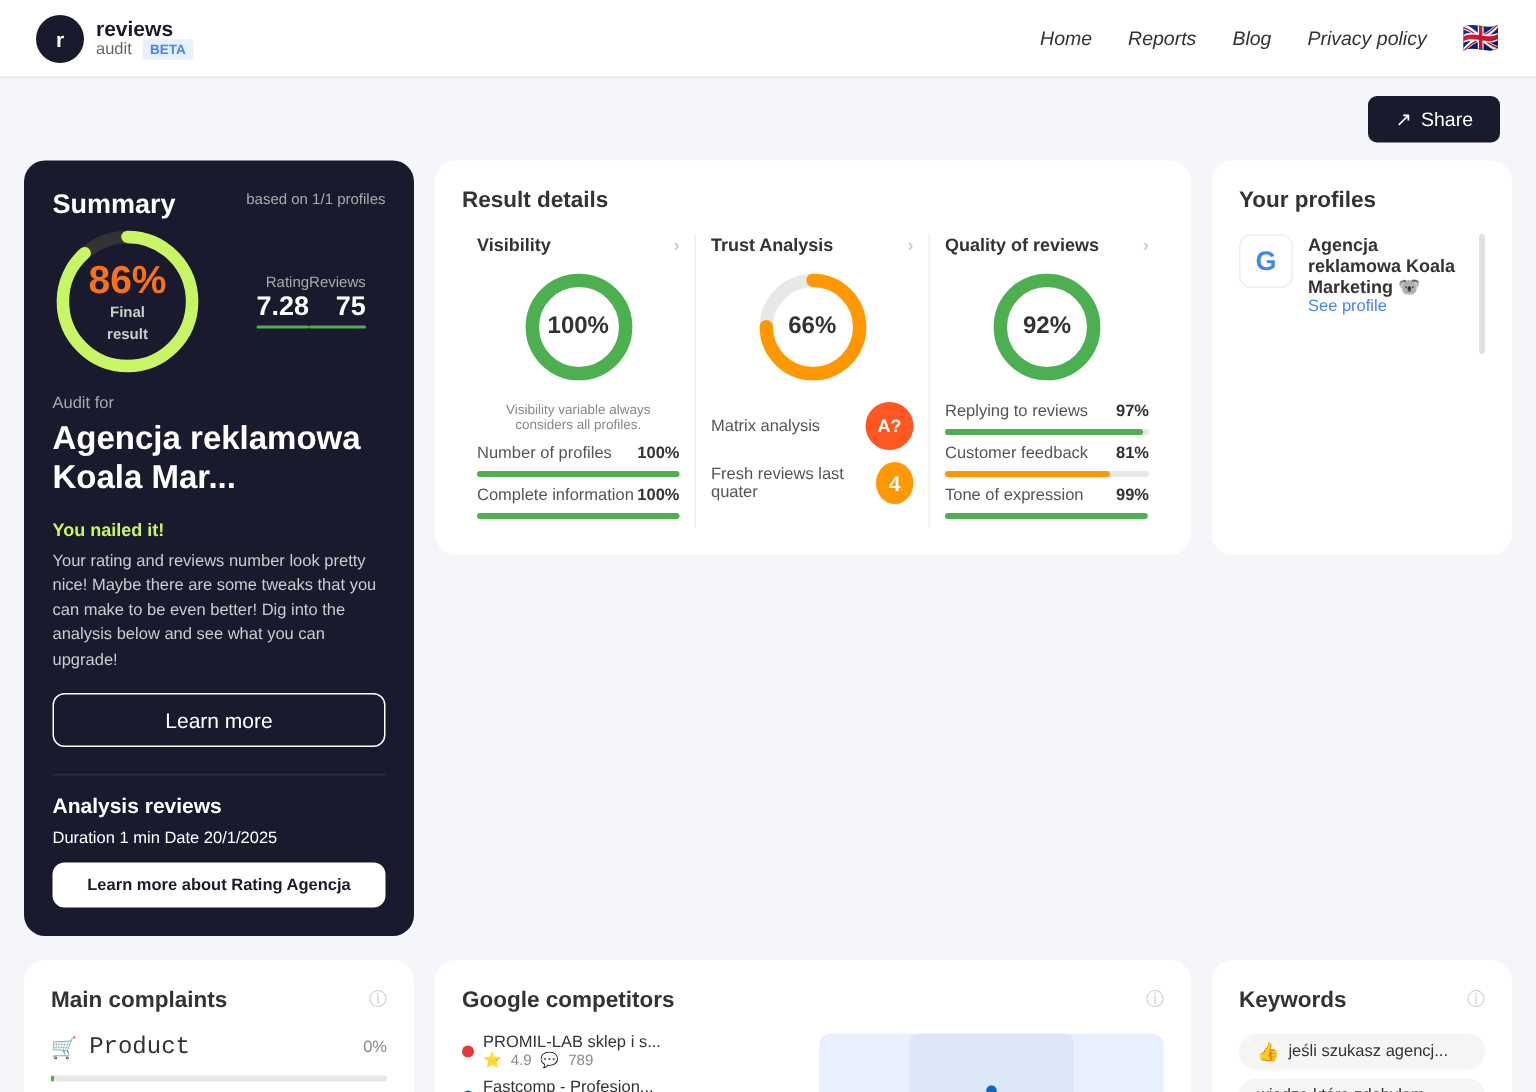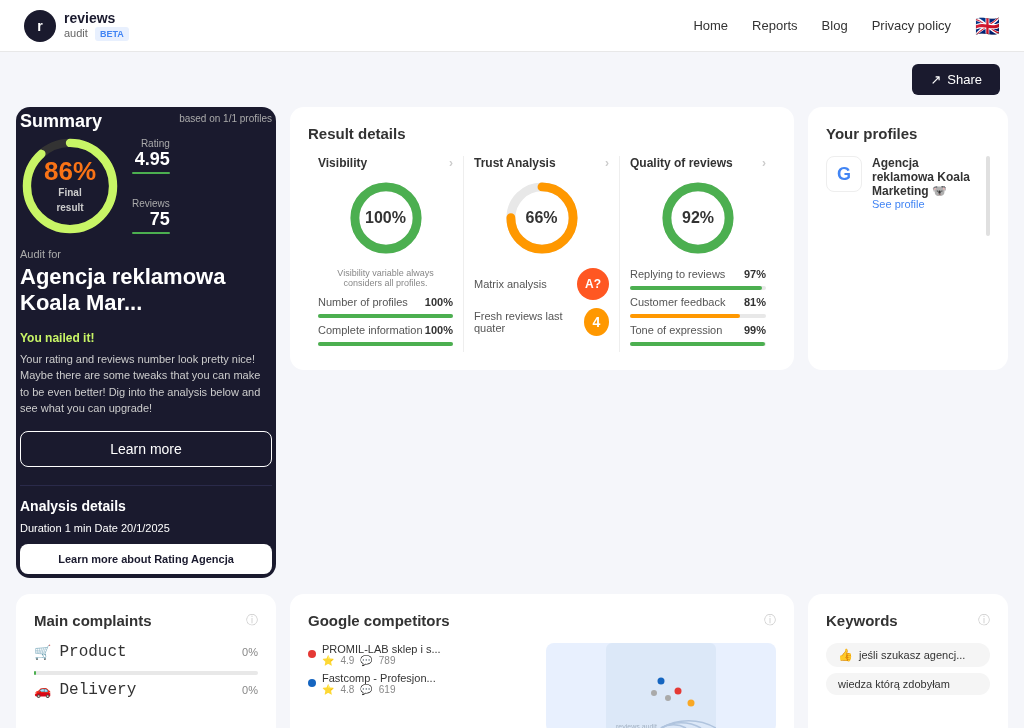--- a/index.html
+++ b/index.html
@@ -7,41 +7,41 @@
 
     
     .navbar { background: #fff; display: flex; align-items: center; justify-content: space-between; padding: 0 24px; height: 52px; border-bottom: 1px solid #e8e8e8; }
     .navbar-logo { display: flex; align-items: center; gap: 8px; }
     .logo-icon { width: 32px; height: 32px; background: #1a1a2e; border-radius: 50%; display: flex; align-items: center; justify-content: center; color: #fff; font-size: 14px; font-weight: bold; }
     .logo-text { display: flex; flex-direction: column; line-height: 1.1; }
     .logo-text .brand { font-weight: 700; font-size: 14px; color: #1a1a2e; }
     .logo-text .sub { font-size: 11px; color: #666; }
     .beta-badge { background: #e8f0fe; color: #4285f4; font-size: 9px; font-weight: 700; padding: 2px 5px; border-radius: 3px; margin-left: 4px; }
     .navbar-nav { display: flex; align-items: center; gap: 24px; }
-    .navbar-nav a { color: #333; text-decoration: none; font-size: 13px; }
+    .navbar-nav a { color: #333; text-decoration: none; font-size: 13px; font-style: italic; }
     .flag { font-size: 20px; }
 
     
     .share-bar { display: flex; justify-content: flex-end; padding: 12px 24px; }
     .share-btn { background: #1a1a2e; color: #fff; border: none; padding: 8px 18px; border-radius: 6px; cursor: pointer; font-size: 13px; display: flex; align-items: center; gap: 6px; }
 
     
     .main-grid { display: grid; grid-template-columns: 260px 1fr 200px; gap: 14px; padding: 0 16px 16px; }
 
     
-    .summary-card { background: #1a1a2e; color: #fff; border-radius: 14px; padding: 4px; grid-row: 1 / 3; }
+    .summary-card { background: #1a1a2e; color: #fff; border-radius: 14px; padding: 19px; grid-row: 1 / 3; }
     .summary-title { font-size: 18px; font-weight: 700; margin-bottom: 4px; }
     .based-on { font-size: 10px; color: #aaa; text-align: right; margin-bottom: 10px; }
     .score-row { display: flex; align-items: center; gap: 12px; margin-bottom: 12px; }
     .circle-score { position: relative; width: 100px; height: 100px; flex-shrink: 0; }
     .circle-score svg { width: 100px; height: 100px; transform: rotate(-90deg); }
     .circle-score .score-text { position: absolute; top: 50%; left: 50%; transform: translate(-50%, -50%); text-align: center; }
     .score-percent { font-size: 26px; font-weight: 800; color: #f97316; display: block; line-height: 1; }
     .score-label { font-size: 10px; color: #ccc; font-weight: 600; }
-    .stats-col { display: flex; flex-direction: column; gap: 24px; }
+    .stats-col { display: flex; gap: 0; margin-left: 24px; }
     .stat-item { text-align: right; }
     .stat-label { font-size: 10px; color: #aaa; }
     .stat-value { font-size: 18px; font-weight: 700; color: #fff; }
     .stat-line { height: 2px; background: #4caf50; border-radius: 2px; margin-top: 2px; }
     .audit-label { font-size: 11px; color: #aaa; margin-bottom: 4px; }
     .audit-name { font-size: 22px; font-weight: 700; color: #fff; margin-bottom: 14px; line-height: 1.2; }
     .nailed { color: #c8f566; font-weight: 700; font-size: 12px; margin-bottom: 6px; }
     .nailed-desc { font-size: 11px; color: #ccc; line-height: 1.5; margin-bottom: 14px; }
     .learn-btn { width: 100%; background: transparent; border: 1.5px solid #fff; color: #fff; padding: 9px; border-radius: 8px; cursor: pointer; font-size: 14px; }
     .analysis-section { margin-top: 18px; padding-top: 12px; border-top: 1px solid #2a2a4a; }
@@ -158,37 +158,37 @@
           <circle cx="18" cy="18" r="15.5" fill="none" stroke="#c8f566" stroke-width="3" stroke-dasharray="86 14" stroke-linecap="round"></circle>
         </svg>
         <div class="score-text">
           <span class="score-percent">86%</span>
           <span class="score-label">Final result</span>
         </div>
       </div>
       <div class="stats-col">
         <div class="stat-item">
           <div class="stat-label">Rating</div>
-          <div class="stat-value">4.95</div>
+          <div class="stat-value">7.28</div>
           <div class="stat-line"></div>
         </div>
         <div class="stat-item">
           <div class="stat-label">Reviews</div>
           <div class="stat-value">75</div>
           <div class="stat-line"></div>
         </div>
       </div>
     </div>
     <div class="audit-label">Audit for</div>
     <div class="audit-name">Agencja reklamowa Koala Mar...</div>
     <div class="nailed">You nailed it!</div>
     <div class="nailed-desc">Your rating and reviews number look pretty nice! Maybe there are some tweaks that you can make to be even better! Dig into the analysis below and see what you can upgrade!</div>
     <button class="learn-btn">Learn more</button>
     <div class="analysis-section">
-      <div class="analysis-title">Analysis details</div>
+      <div class="analysis-title">Analysis reviews</div>
       <div class="analysis-meta">
         <span>Duration </span><span style="color:#fff">1 min</span>
         <span> Date </span><span style="color:#fff">20/1/2025</span>
       </div>
       <button class="learn-captain-btn">Learn more about Rating Agencja</button>
     </div>
   </div>
 
   <div class="result-card">
     <div class="card-title">Result details</div>

